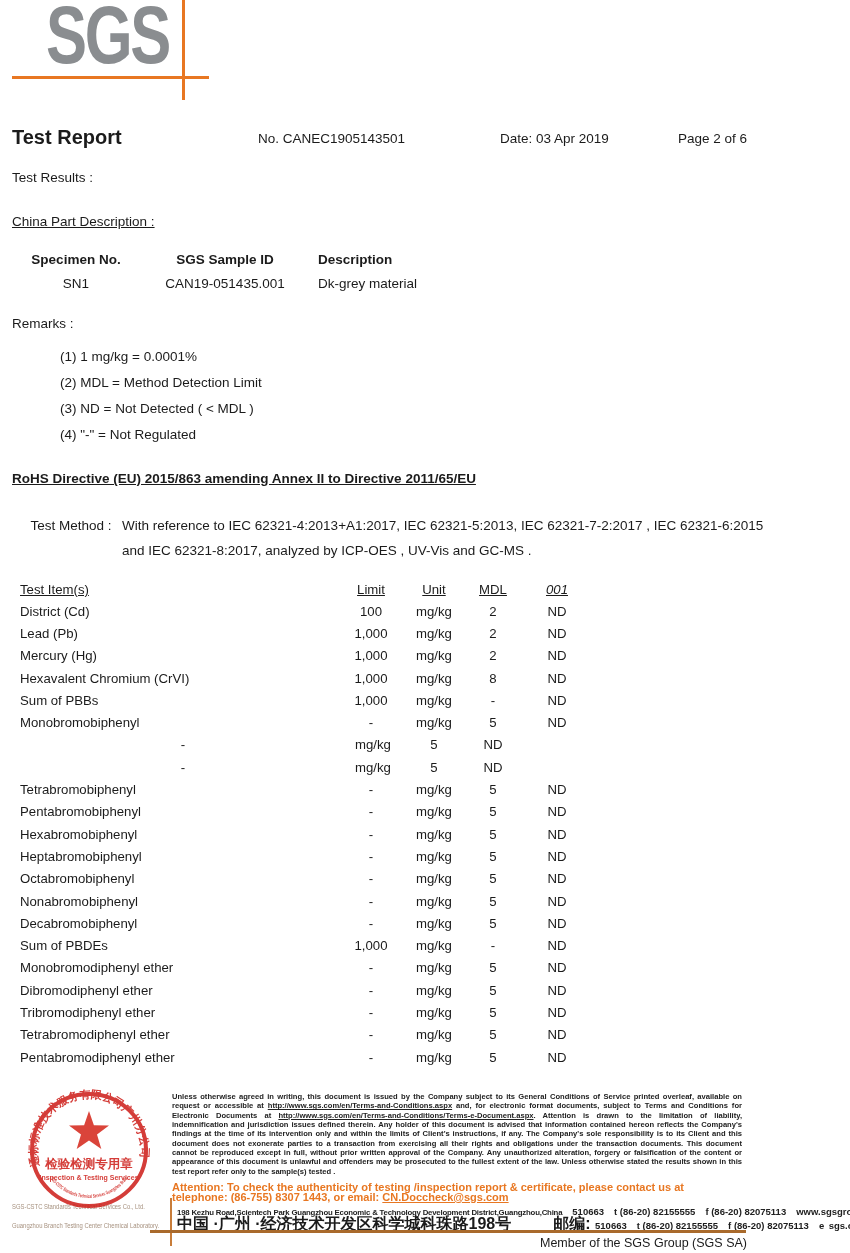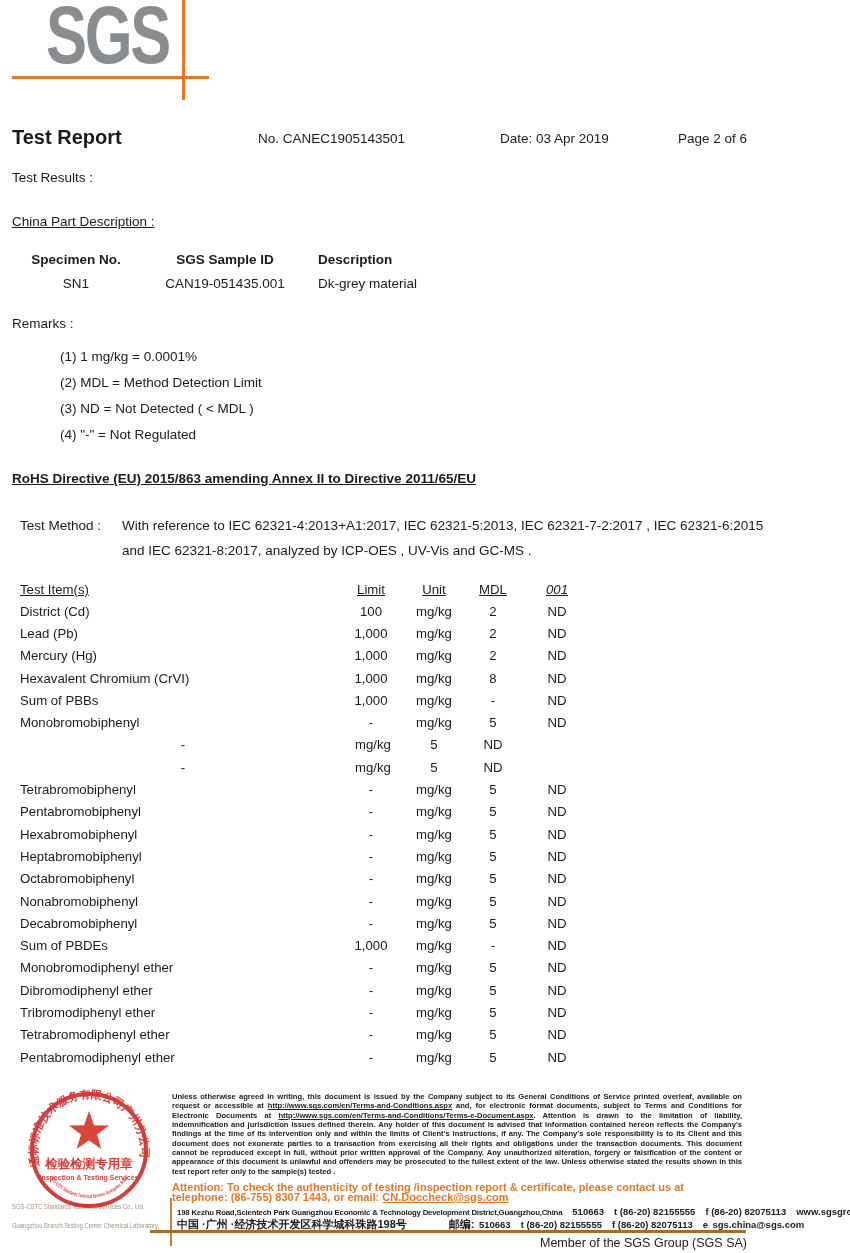--- a/index.html
+++ b/index.html
@@ -30,21 +30,21 @@
   .specimen .c1 { text-align:center; }
   .specimen .c2 { text-align:center; }
   .specimen .c3 { text-align:left; padding-left:8px; }
 
   .remarks-label { position:absolute; left:12px; top:316px; }
   .remarks-list { position:absolute; left:60px; top:344px; font-size:13.5px; line-height:26px; list-style:none; }
 
   .rohs { position:absolute; left:12px; top:471px; font-size:13.5px; font-weight:bold; text-decoration:underline; }
 
   .method { position:absolute; left:20px; top:513px; display:flex; font-size:13.5px; line-height:25px; width:745px; }
-  .method-label { width:102px; flex:none; }
+  .method-label { width:102px; flex:none;text-align:center; }
   .method-text { width:643px; }
 
   
   .rtable { position:absolute; left:0; top:578px; width:760px; font-size:13.2px; }
   .rrow { display:grid; grid-template-columns:330px 46px 76px 42px 86px; padding-left:20px; height:22.3px; align-items:center; }
   .rrow .item { text-align:left; }
   .rrow .limit { text-align:center; padding-right:4px; }
   .rrow .unit { text-align:center; }
   .rrow .mdl { text-align:center; }
   .rrow .res { text-align:center; }
@@ -55,21 +55,21 @@
   
   .fineprint { position:absolute; left:172px; top:1092px; width:570px; font-size:7.6px; line-height:9.35px;
     font-weight:bold; text-align:justify; color:#222; }
   .useg { text-decoration:underline; }
   .attention { position:absolute; left:172px; top:1183px; width:570px; font-size:11px; line-height:9.6px;
     font-weight:bold; color:#e87722; text-align:left; }
   .addr1 { position:absolute; left:177px; top:1201px; width:565px; white-space:nowrap; font-weight:bold; color:#222; }
   .addr1 .small { font-size:7.8px; letter-spacing:-0.2px; }
   .addr1 .num, .addr2 .num { font-size:9.5px; font-weight:bold; }
   .addr2 { position:absolute; left:177px; top:1214px; width:565px; white-space:nowrap; font-weight:bold; color:#1b1b1b; }
-  .addr2 .cjk { font-size:11px; }
+  .addr2 .cjk { font-size:16px; }
   .addr-gap { display:inline-block; width:10px; }
   .addr-gap-wide { display:inline-block; width:42px; }
   .v-divider { position:absolute; left:170px; top:1198px; width:2px; height:48px; background:#c87d3a; }
   .footer-rule { position:absolute; left:150px; top:1230px; width:596px; height:2.5px; background:#a96a2c; }
   .member { position:absolute; left:172px; top:1236px; width:575px; text-align:right; font-size:12.5px; color:#1b1b1b; }
 
   .company-lines { position:absolute; left:12px; top:1197px; width:160px; color:#a6917f; font-size:7px;
     line-height:19px; transform:scaleX(0.84); transform-origin:left top; white-space:nowrap; }
 
   .stamp { position:absolute; left:16px; top:1088px; opacity:0.88; }

